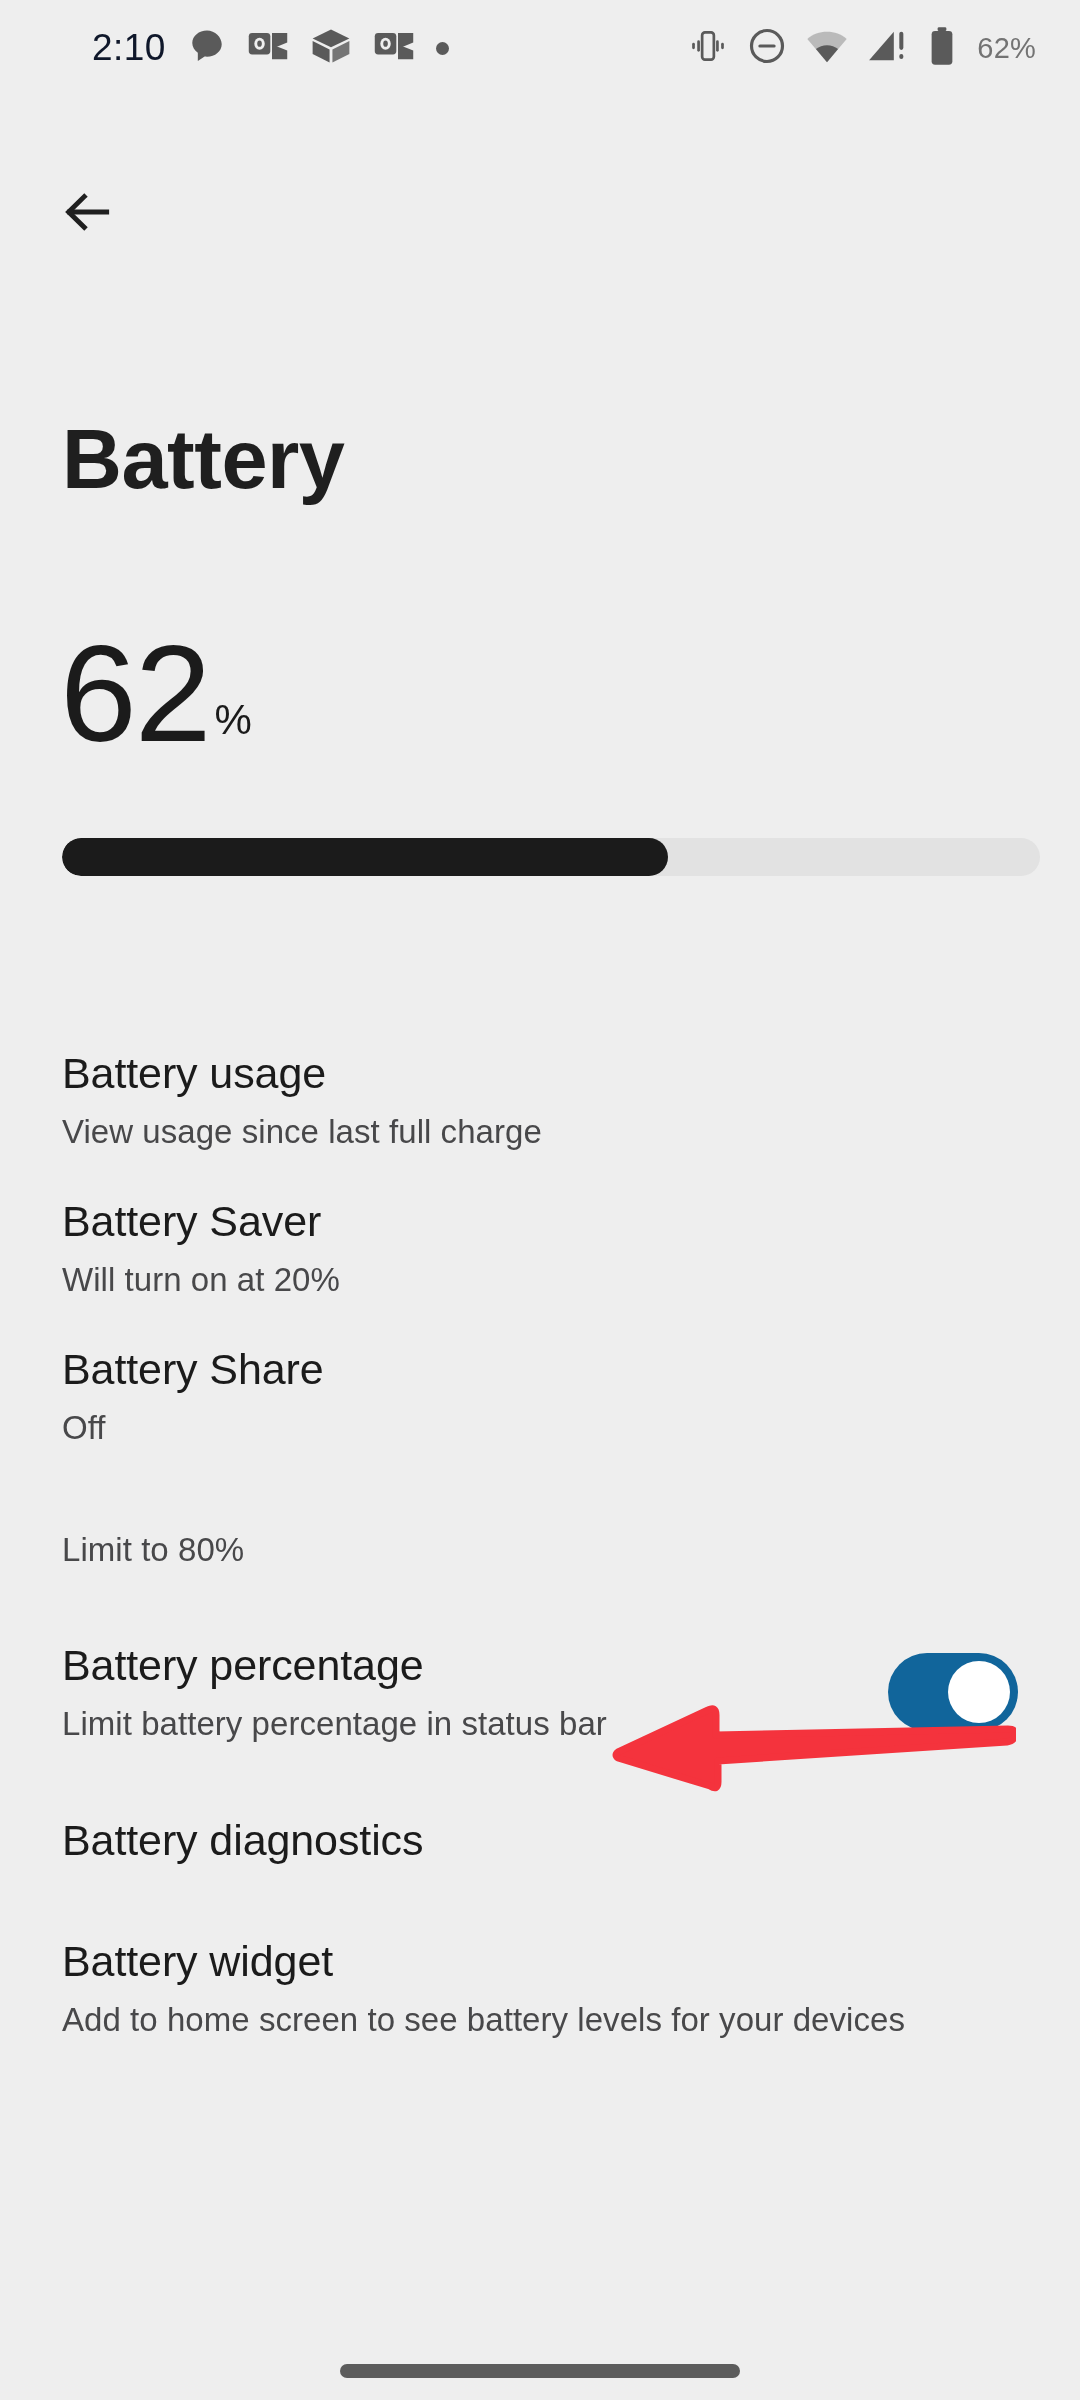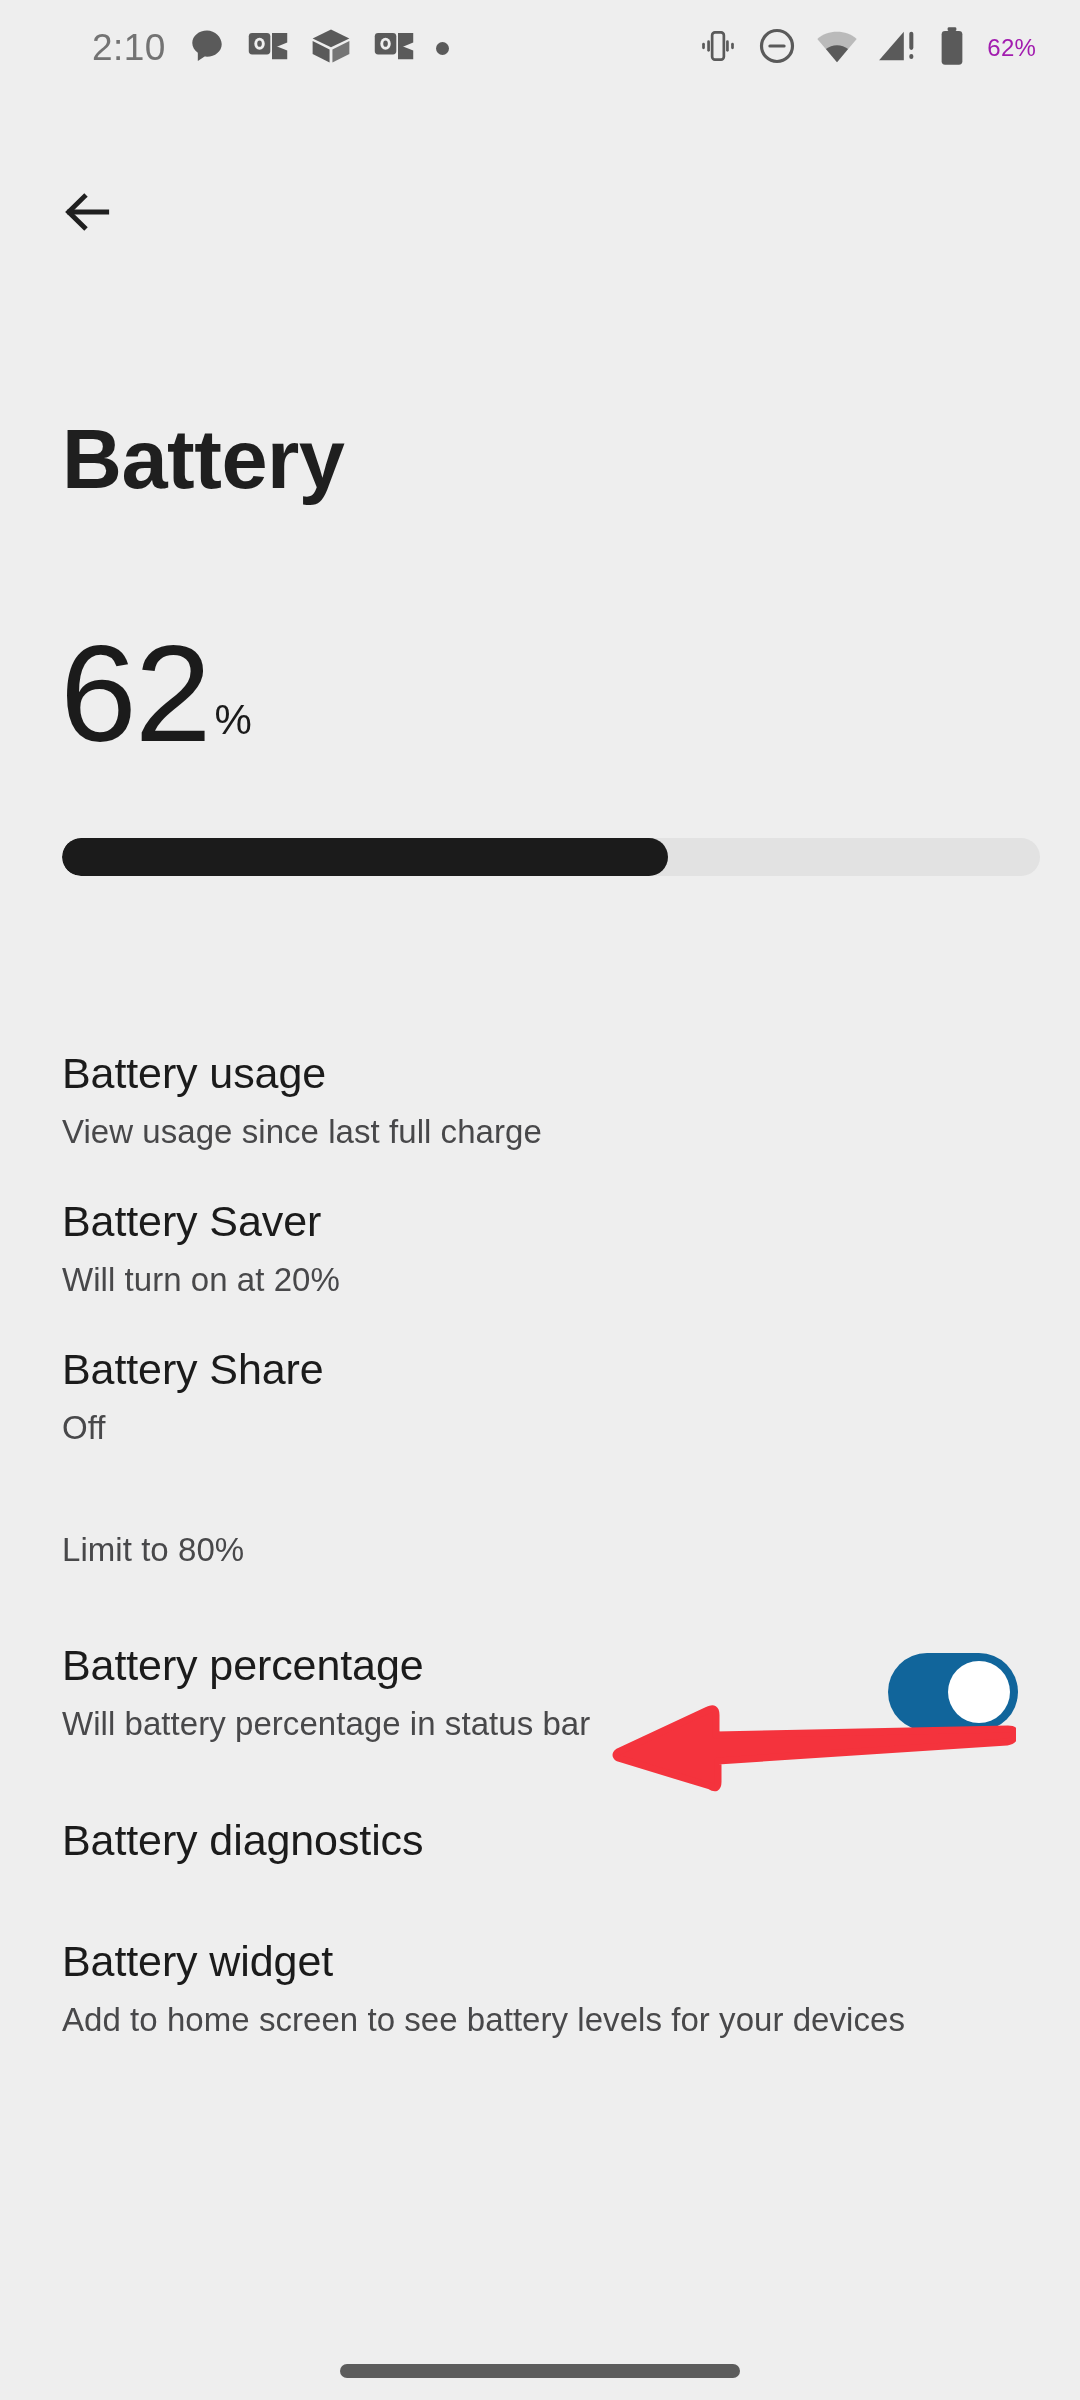--- a/index.html
+++ b/index.html
@@ -28,32 +28,32 @@
     justify-content: space-between;
     padding: 0 44px 0 92px;
   }
   .status-left {
     display: flex;
     align-items: center;
     gap: 22px;
   }
   .status-time {
     font-size: 37px;
+    color: #0f172a;
+    letter-spacing: 0.4px;
+    font-weight: 400;
+  }
+  .status-right {
+    display: flex;
+    align-items: center;
+    gap: 19px;
+  }
+  .status-battery-pct {
+    font-size: 29px;
     color: #737373;
-    letter-spacing: 0.4px;
-    font-weight: 400;
-  }
-  .status-right {
-    display: flex;
-    align-items: center;
-    gap: 19px;
-  }
-  .status-battery-pct {
-    font-size: 24px;
-    color: #a21caf;
     letter-spacing: 0.2px;
     margin-left: 2px;
   }
   .si { display: block; }
 
   .notif-dot {
     width: 13px; height: 13px;
     border-radius: 50%;
     background: #5a5a5a;
   }
@@ -338,21 +338,21 @@
 
     <div class="row">
       <div class="row-text">
         <div class="row-sub">Limit to 80%</div>
       </div>
     </div>
 
     <div class="row">
       <div class="row-text">
         <div class="row-title">Battery percentage</div>
-        <div class="row-sub">Will battery percentage in status bar</div>
+        <div class="row-sub">Limit battery percentage in status bar</div>
       </div>
       <div class="toggle on" id="battery-percentage-toggle" style="background: rgb(17, 101, 155);">
         <div class="toggle-knob"></div>
       </div>
     </div>
 
     <div class="row">
       <div class="row-text">
         <div class="row-title">Battery diagnostics</div>
       </div>

